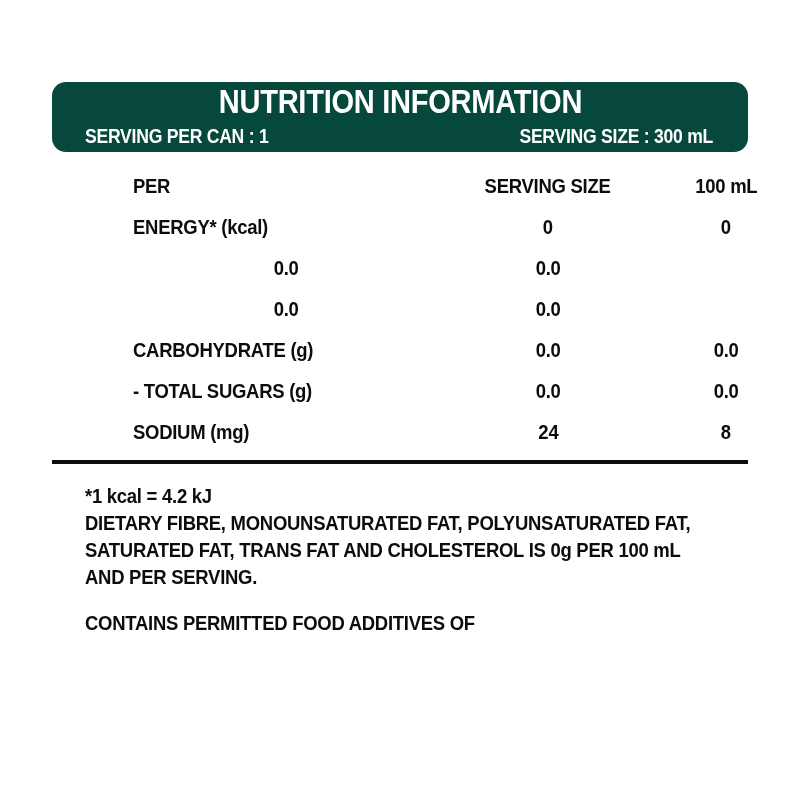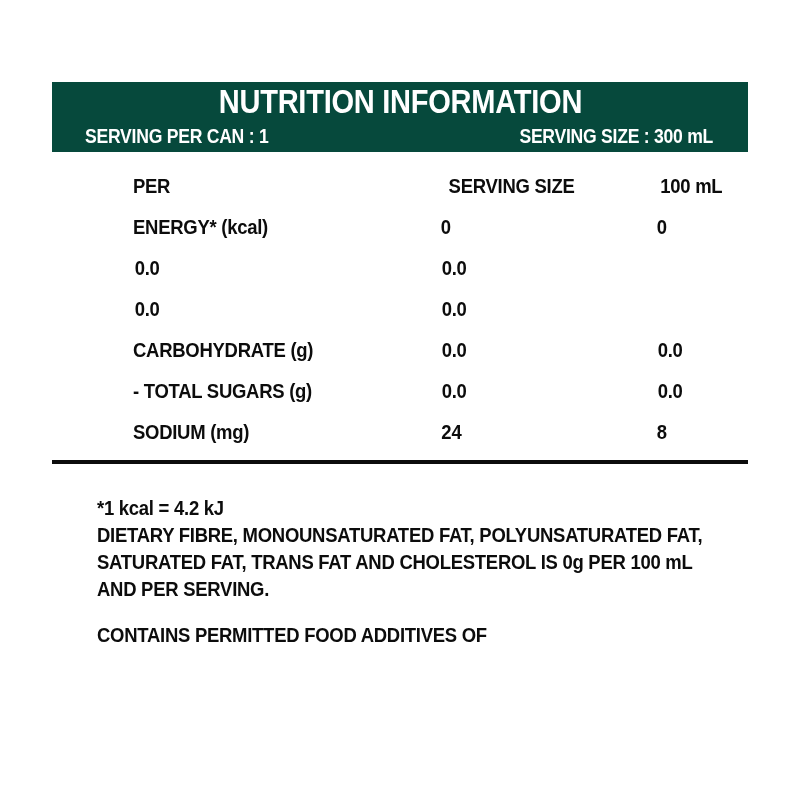--- a/index.html
+++ b/index.html
@@ -22,20 +22,21 @@
   .cond-center { transform-origin: center center; }
   .cond-right  { transform-origin: right center; }
 
   
   .green-header {
     position: absolute;
     left: 52px; top: 82px;
     width: 696px; height: 70px;
     background: #06493c;
     color: #ffffff;
+    border-radius: 14px;
   }
   .nutri-title {
     position: absolute;
     top: 2px; left: 0; right: 0;
     text-align: center;
     font-size: 33px;
     line-height: 36px;
   }
   .header-sub-row {
     position: absolute;
@@ -54,40 +55,40 @@
     width: 663px;
     margin-left: 48px;
   }
   .trow {
     display: grid;
     grid-template-columns: 307px 216px 140px;
     height: 41px;
     align-items: center;
     font-size: 21px;
   }
-  .trow .c2, .trow .c3 { }
+  .trow .c2, .trow .c3 { text-align: center; }
   .trow .c2 .cond, .trow .c3 .cond { transform-origin: center center; }
 
   
   .divider {
     position: absolute;
     left: 52px; top: 460px;
     width: 696px; height: 4px;
     background: #0c0c0c;
   }
 
   
   .notes {
     position: absolute;
     left: 85px; top: 482px;
     width: 663px;
     font-size: 21px;
     line-height: 27px;
   }
-  .notes .para { margin: 12px; }
+  .notes .para { margin: 0; }
   .notes .para + .para { margin-top: 19px; }
   .note-line { height: 27px; }
 </style>
 </head>
 <body>
 
 <div>
 
   <div class="green-header">
     <div class="nutri-title">

